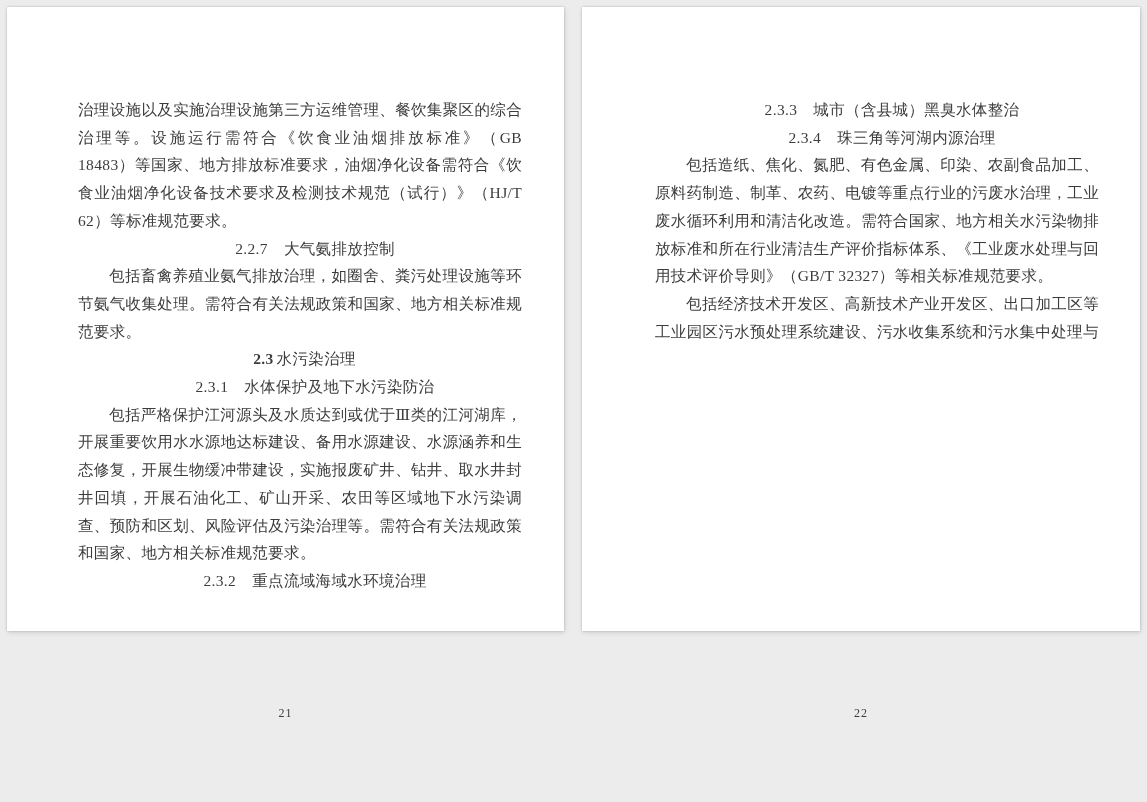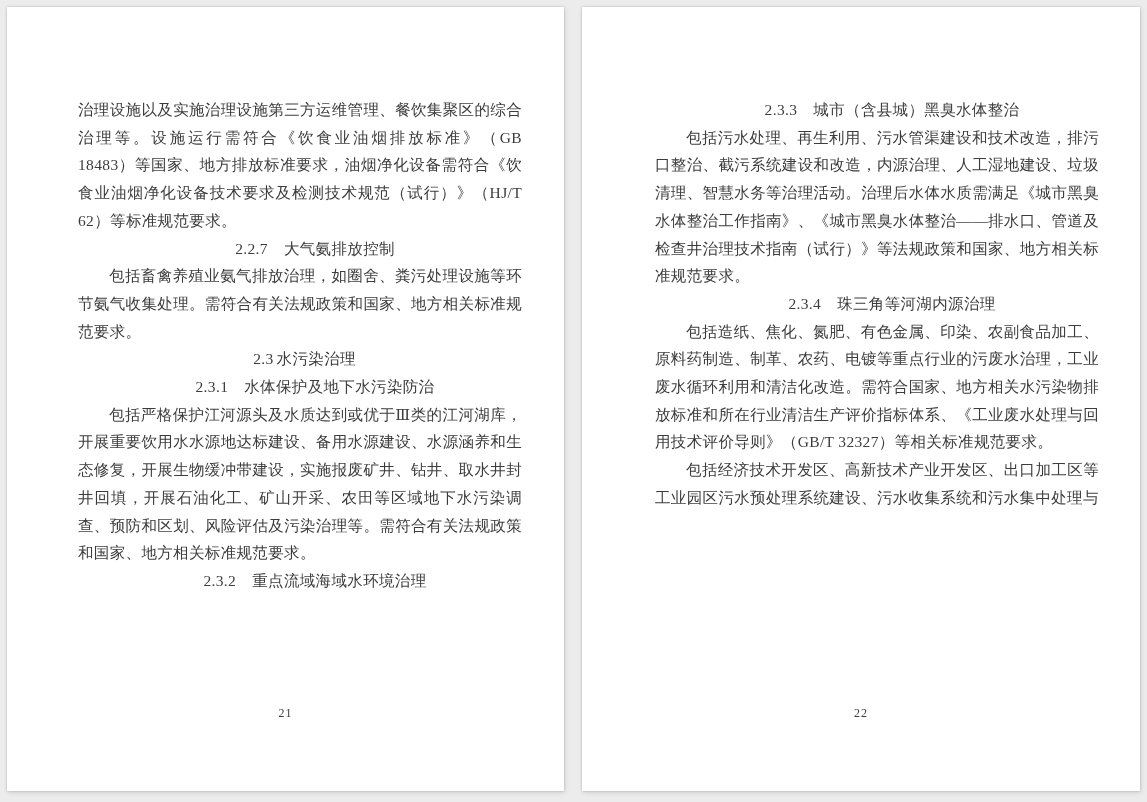--- a/index.html
+++ b/index.html
@@ -11,21 +11,21 @@
     width: 1147px;
     height: 802px;
     background: #ececec;
     overflow: hidden;
     font-family: "Liberation Serif", "DejaVu Serif", serif;
   }
   .page {
     position: absolute;
     top: 7px;
     width: 557px;
-    height: 784px;
+    height: 624px;
     background: #ffffff;
     box-shadow: 0 0 2px rgba(0,0,0,0.22), 1px 2px 5px rgba(0,0,0,0.10);
   }
   #page-left  { left: 7px; }
   #page-right { left: 582px; width: 558px; }
 
   .content {
     position: absolute;
     top: 89px;
     left: 71px;
@@ -40,21 +40,21 @@
 
   .content p { margin: 0; }
 
   .para { text-indent: 31px; }
   .para.cont { text-indent: 0; }
 
   .heading { text-align: center; }
   .heading.h3 { padding-left: 30px; }
   .heading.h2 { padding-left: 9px; }
   .h3 .hnum { margin-right: 16px; }
-  .h2 .hnum { margin-right: 3px; }
+  .h2 .hnum { margin-right: 3px; font-weight: bold; }
 
   .page-number {
     position: absolute;
     top: 699px;
     left: 0;
     width: 100%;
     text-align: center;
     font-size: 12px;
     letter-spacing: 1px;
     color: #3c3c3c;
@@ -72,19 +72,18 @@
       <p class="heading h3"><span class="hnum">2.3.1</span><span>水体保护及地下水污染防治</span></p>
       <p class="para">包括严格保护江河源头及水质达到或优于Ⅲ类的江河湖库，开展重要饮用水水源地达标建设、备用水源建设、水源涵养和生态修复，开展生物缓冲带建设，实施报废矿井、钻井、取水井封井回填，开展石油化工、矿山开采、农田等区域地下水污染调查、预防和区划、风险评估及污染治理等。需符合有关法规政策和国家、地方相关标准规范要求。</p>
       <p class="heading h3"><span class="hnum">2.3.2</span><span>重点流域海域水环境治理</span></p>
     </div>
   <div class="page-number">21</div>
 </div>
 
 <div id="page-right" class="page">
   <div class="content">
       <p class="heading h3"><span class="hnum">2.3.3</span><span>城市（含县城）黑臭水体整治</span></p>
-      <p class="para">包括污水处理、再生利用、污水管渠建设和技术改造，排污口整治、截污系统建设和改造，内源治理、人工湿地建设、垃圾清理、智慧水务等治理活动。治理后水体水质需满足《城市黑臭水体整治工作指南》、《城市黑臭水体整治——排水口、管道及检查井治理技术指南（试行）》等法规政策和国家、地方相关标准规范要求。</p>
       <p class="heading h3"><span class="hnum">2.3.4</span><span>珠三角等河湖内源治理</span></p>
       <p class="para">包括造纸、焦化、氮肥、有色金属、印染、农副食品加工、原料药制造、制革、农药、电镀等重点行业的污废水治理，工业废水循环利用和清洁化改造。需符合国家、地方相关水污染物排放标准和所在行业清洁生产评价指标体系、《工业废水处理与回用技术评价导则》（GB/T 32327）等相关标准规范要求。</p>
       <p class="para">包括经济技术开发区、高新技术产业开发区、出口加工区等工业园区污水预处理系统建设、污水收集系统和污水集中处理与</p>
     </div>
   <div class="page-number">22</div>
 </div>
 
 </body></html>

